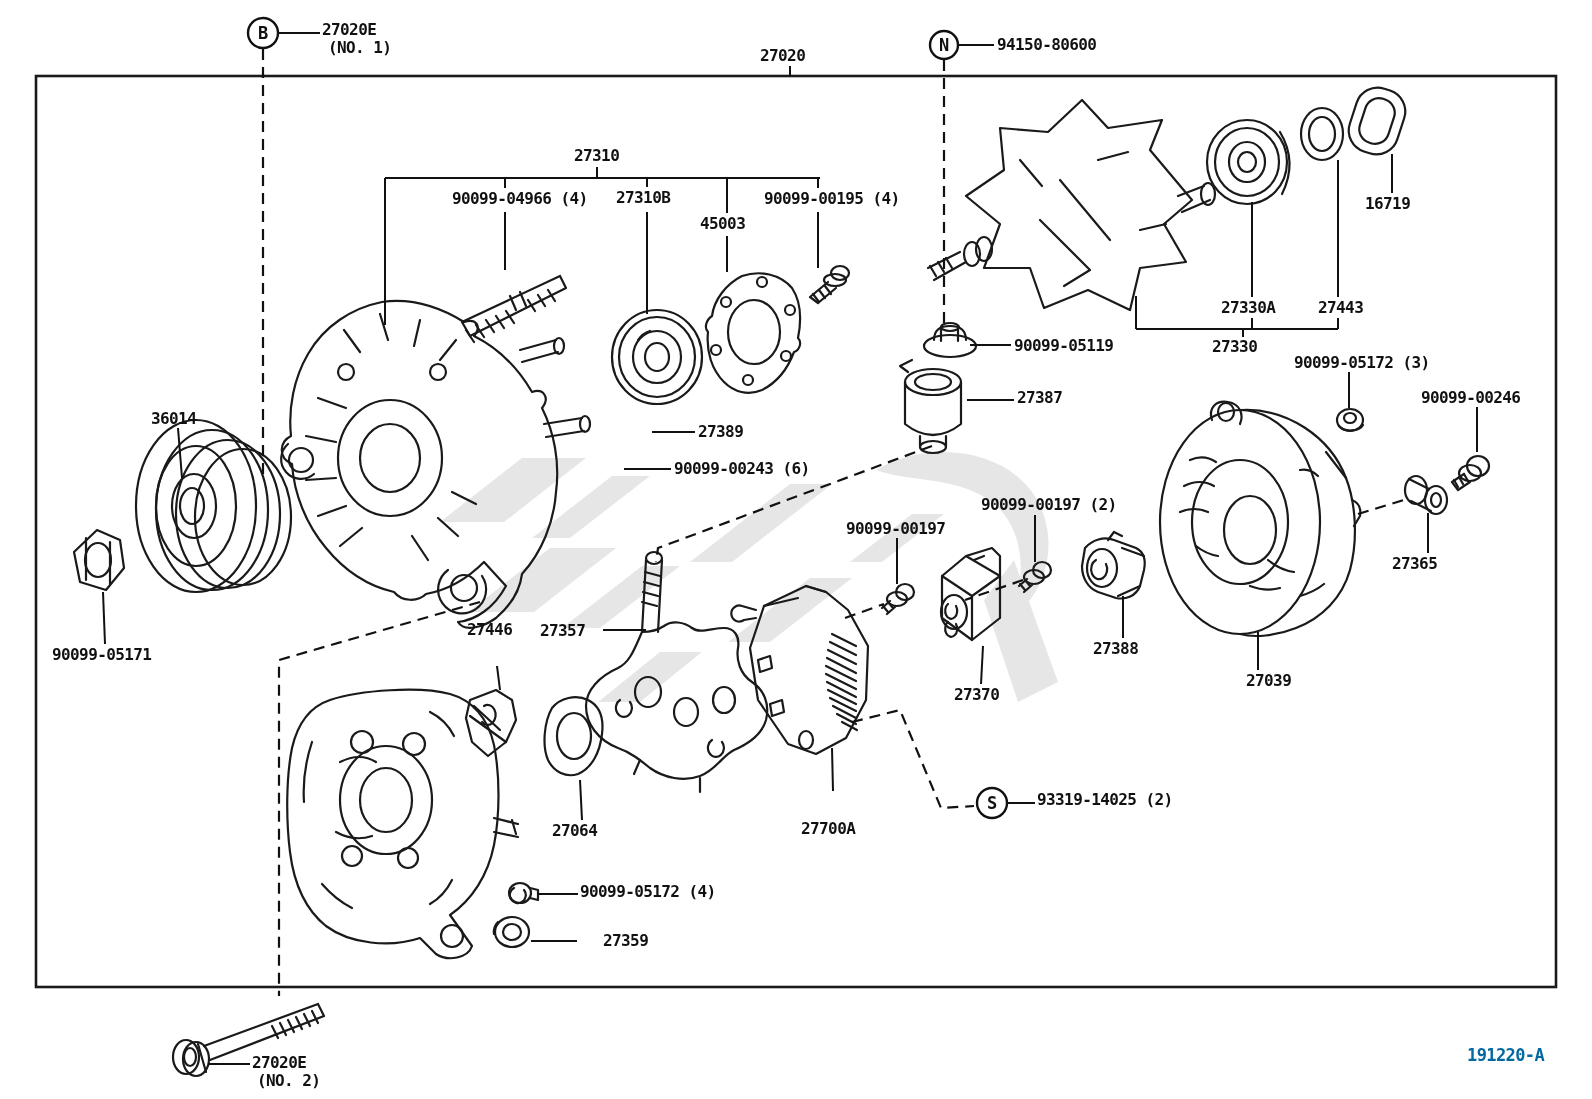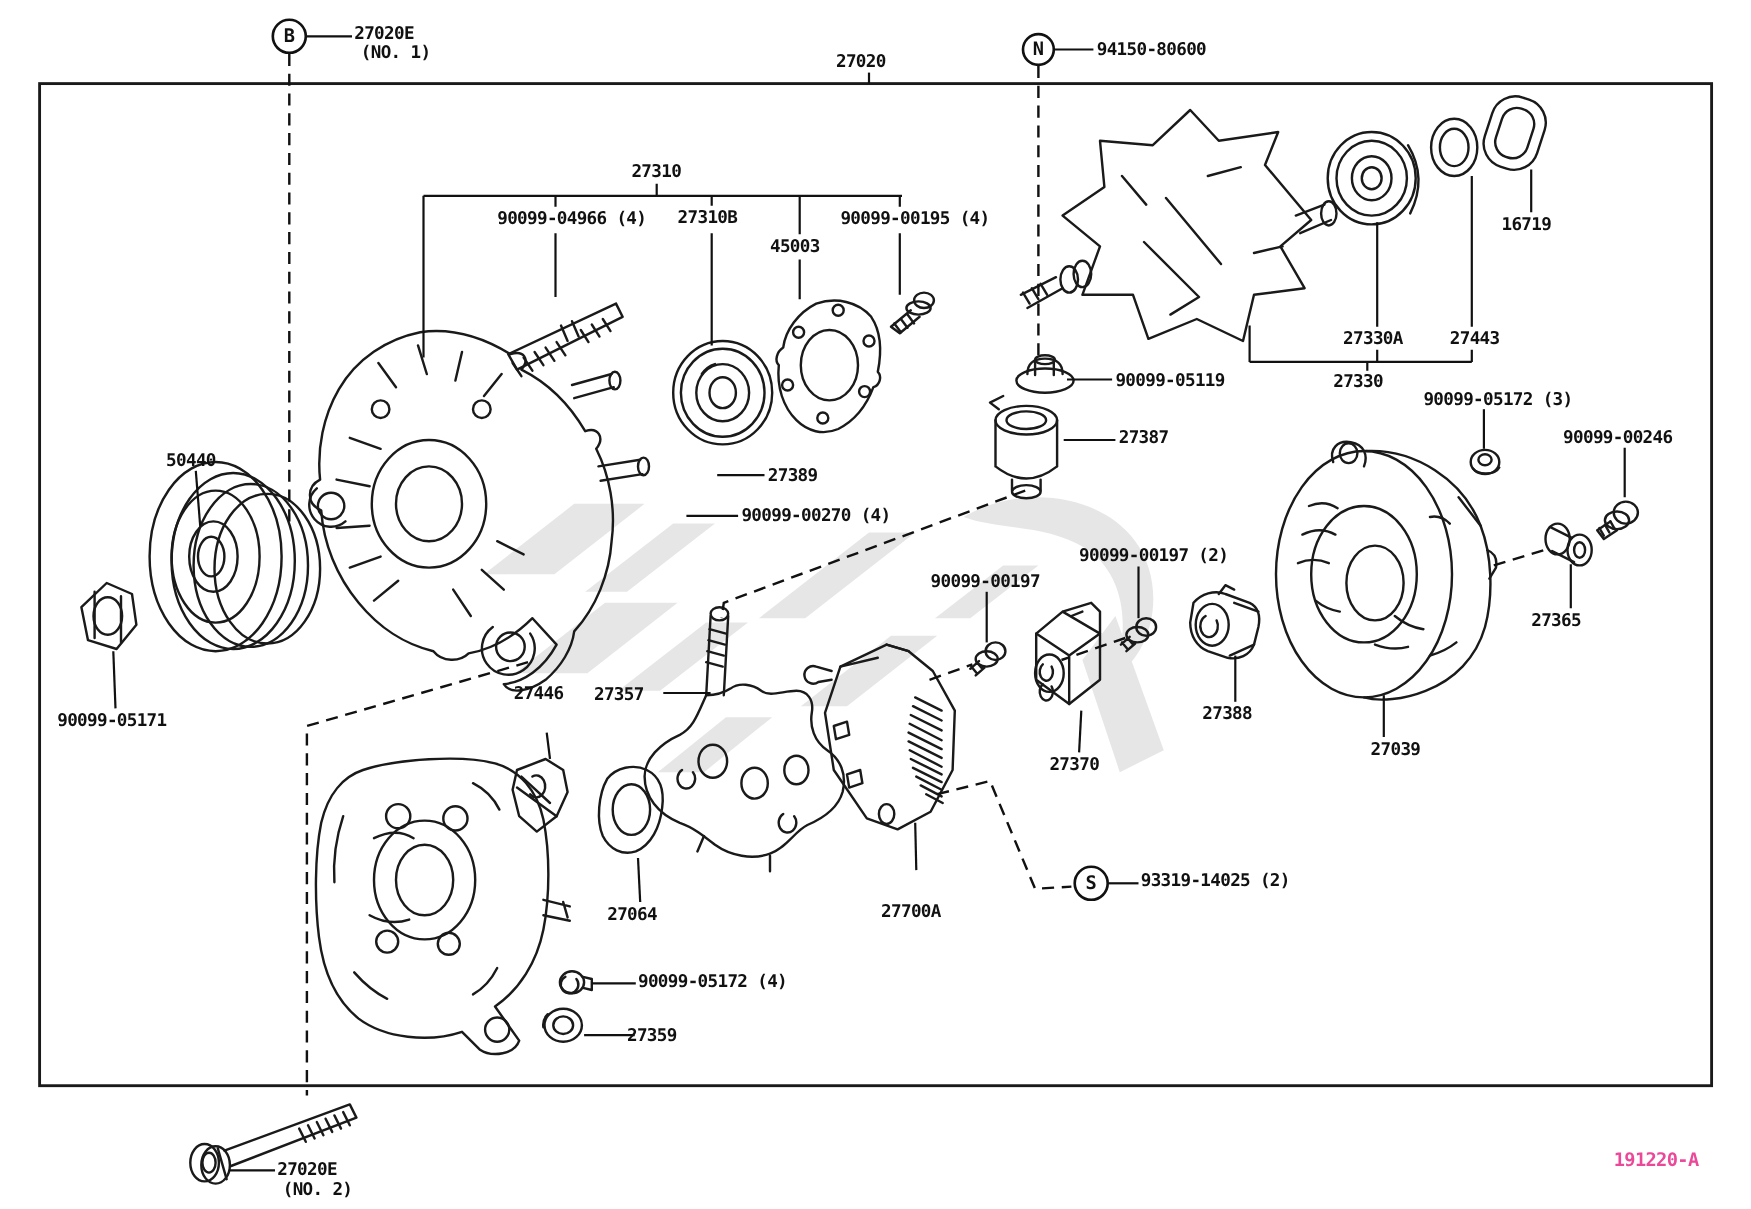--- a/index.html
+++ b/index.html
@@ -4,21 +4,21 @@
 <style>
   html,body{margin:0;padding:0;background:#ffffff;}
   .canvas{position:relative;width:1592px;height:1099px;background:#fff;overflow:hidden;
           font-family:"DejaVu Sans Mono",monospace;}
   .canvas svg{position:absolute;left:0;top:0;}
   .lbl{position:absolute;font:700 16px/1.1 "DejaVu Sans Mono",monospace;
        letter-spacing:-0.6px;color:#111;white-space:nowrap;}
   .mletter{position:absolute;width:30px;height:18px;text-align:center;
        font:700 17px/18px "DejaVu Sans Mono",monospace;color:#111;}
   .sheet{position:absolute;font:700 17px/1.1 "DejaVu Sans Mono",monospace;
-       letter-spacing:-0.6px;color:#ec4899;}
+       letter-spacing:-0.6px;color:#0369a1;}
 </style>
 </head>
 <body>
 
 <div class="canvas">
 
 <svg width="1592" height="1099" viewBox="0 0 1592 1099">
 
   <g fill="#d7d7d7" opacity="0.62" stroke="none">
     <path d="M440,522 L522,458 L586,458 L504,522 Z"></path>
@@ -329,35 +329,35 @@
   <div class="lbl" style="left:700px;top:215px">45003</div>
   <div class="lbl" style="left:764px;top:190px">90099-00195 (4)</div>
   <div class="lbl" style="left:1365px;top:195px">16719</div>
   <div class="lbl" style="left:1221px;top:299px">27330A</div>
   <div class="lbl" style="left:1318px;top:299px">27443</div>
   <div class="lbl" style="left:1212px;top:338px">27330</div>
   <div class="lbl" style="left:1014px;top:337px">90099-05119</div>
   <div class="lbl" style="left:1017px;top:389px">27387</div>
   <div class="lbl" style="left:1294px;top:354px">90099-05172 (3)</div>
   <div class="lbl" style="left:1421px;top:389px">90099-00246</div>
-  <div class="lbl" style="left:151px;top:410px">50440</div>
+  <div class="lbl" style="left:151px;top:410px">36014</div>
   <div class="lbl" style="left:52px;top:646px">90099-05171</div>
   <div class="lbl" style="left:698px;top:423px">27389</div>
-  <div class="lbl" style="left:674px;top:460px">90099-00270 (4)</div>
+  <div class="lbl" style="left:674px;top:460px">90099-00243 (6)</div>
   <div class="lbl" style="left:846px;top:520px">90099-00197</div>
   <div class="lbl" style="left:981px;top:496px">90099-00197 (2)</div>
   <div class="lbl" style="left:1392px;top:555px">27365</div>
   <div class="lbl" style="left:540px;top:622px">27357</div>
   <div class="lbl" style="left:467px;top:621px">27446</div>
   <div class="lbl" style="left:552px;top:822px">27064</div>
   <div class="lbl" style="left:801px;top:820px">27700A</div>
   <div class="lbl" style="left:954px;top:686px">27370</div>
   <div class="lbl" style="left:1093px;top:640px">27388</div>
   <div class="lbl" style="left:1246px;top:672px">27039</div>
   <div class="lbl" style="left:1037px;top:791px">93319-14025 (2)</div>
   <div class="lbl" style="left:580px;top:883px">90099-05172 (4)</div>
-  <div class="lbl" style="left:570px;top:932px">27359</div>
+  <div class="lbl" style="left:603px;top:932px">27359</div>
   <div class="lbl" style="left:252px;top:1054px">27020E</div>
   <div class="lbl" style="left:257px;top:1072px">(NO. 2)</div>
 
   <div class="sheet" style="left:1467px;top:1046px">191220-A</div>
 
 </div>
 
 </body></html>

